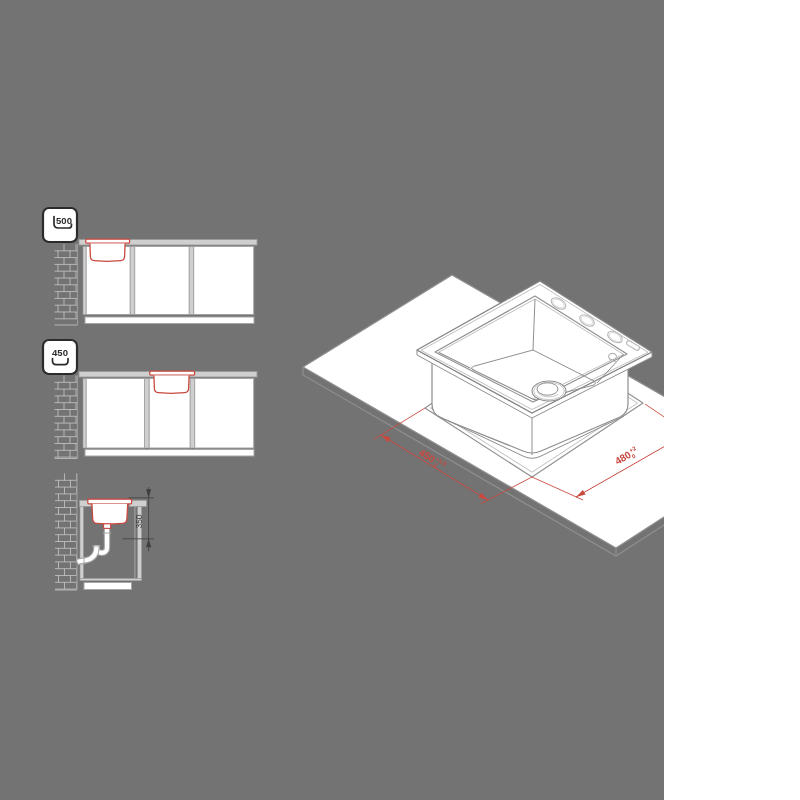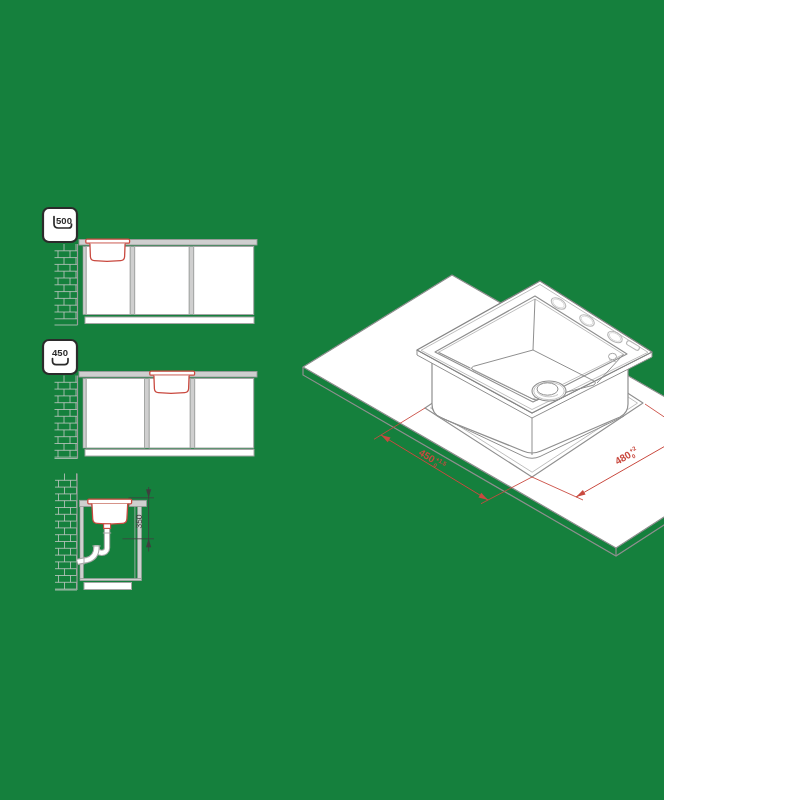--- a/index.html
+++ b/index.html
@@ -1,16 +1,16 @@
 <!DOCTYPE html>
 <html style="--red: #c9493f; --gray: #9a9a9a; --mid: #8f8f8f; --light: #b8b8b8; --fillgray: #cfcfcf; --dimdark: #3f3f3f; --black: #2b2b2b;"><head>
 <meta charset="utf-8">
 <style>
   html,body{margin:0;padding:0;background:#ffffff;}
-  .canvas{position:relative;width:664px;height:800px;background:#15803d;overflow:hidden;
+  .canvas{position:relative;width:664px;height:800px;background:#737373;overflow:hidden;
           font-family:"Liberation Sans","DejaVu Sans",sans-serif;}
   svg{position:absolute;left:0;top:0;}
   
   .s-mid{stroke:var(--mid);}  .s-gray{stroke:var(--gray);}  .s-light{stroke:var(--light);}
   .s-red{stroke:var(--red);}  .s-dim{stroke:var(--dimdark);}
   .f-none{fill:none;}  .f-white{fill:#fff;}  .f-gray{fill:var(--fillgray);}
   .f-red{fill:var(--red);}  .f-dim{fill:var(--dimdark);}
   .badge-num{font:700 9.5px "Liberation Sans","DejaVu Sans",sans-serif;fill:var(--black);}
   .dim-red{font:700 10px "Liberation Sans","DejaVu Sans",sans-serif;fill:var(--red);}
   .tol{font-size:5.8px;font-weight:700;}

